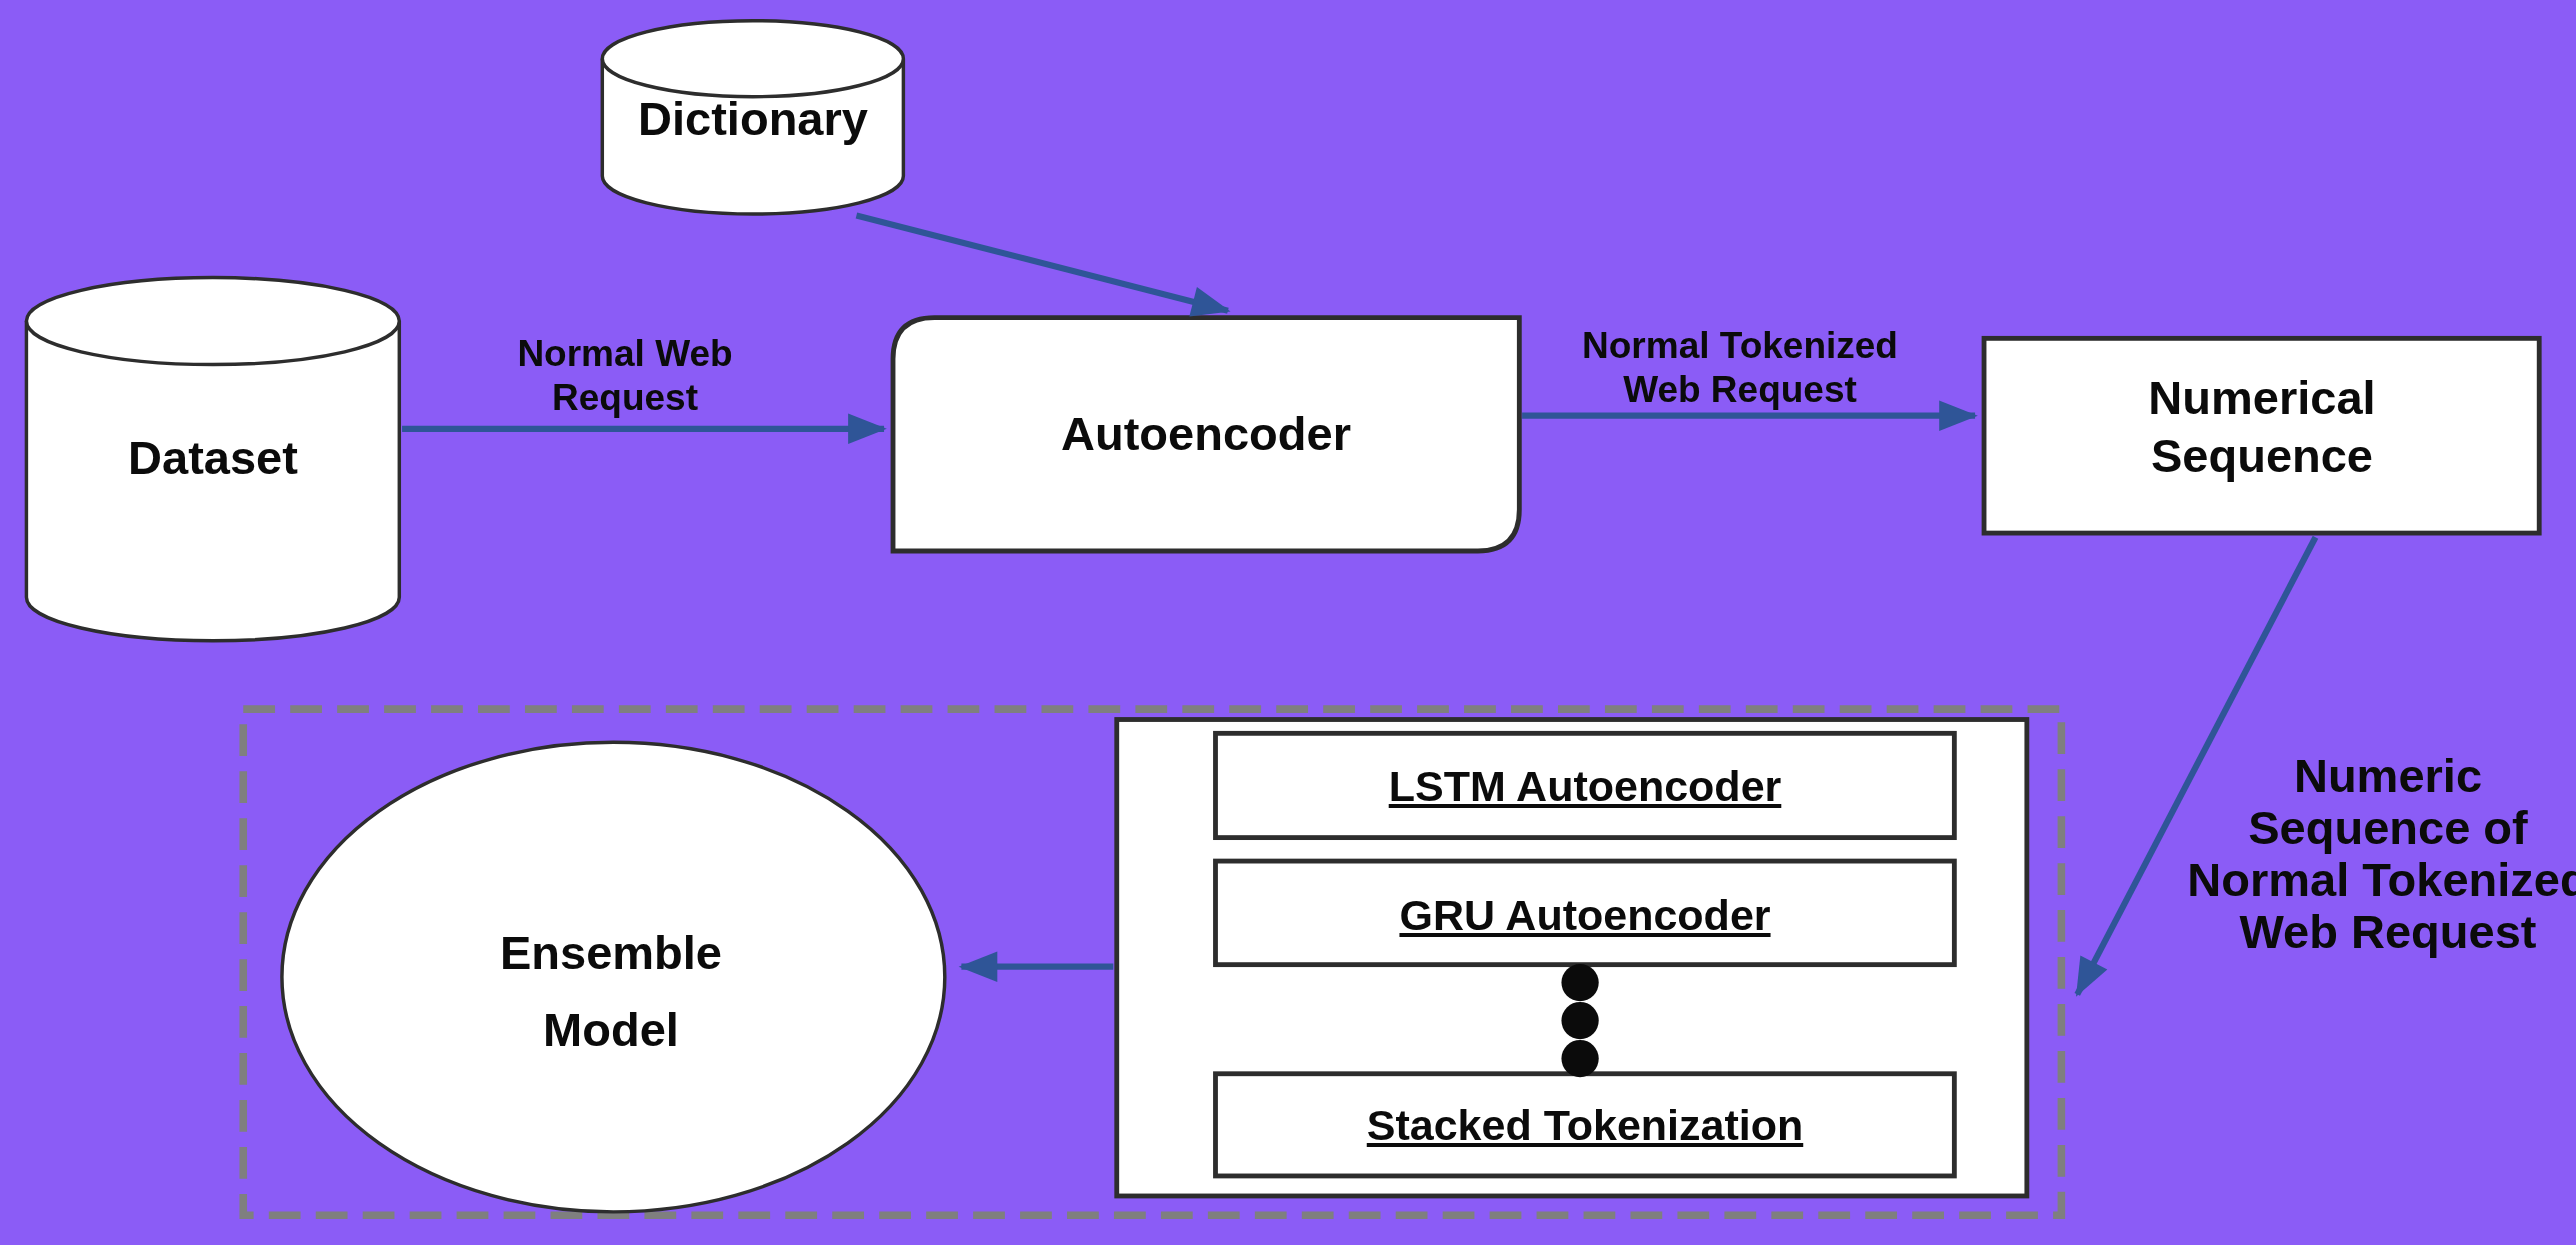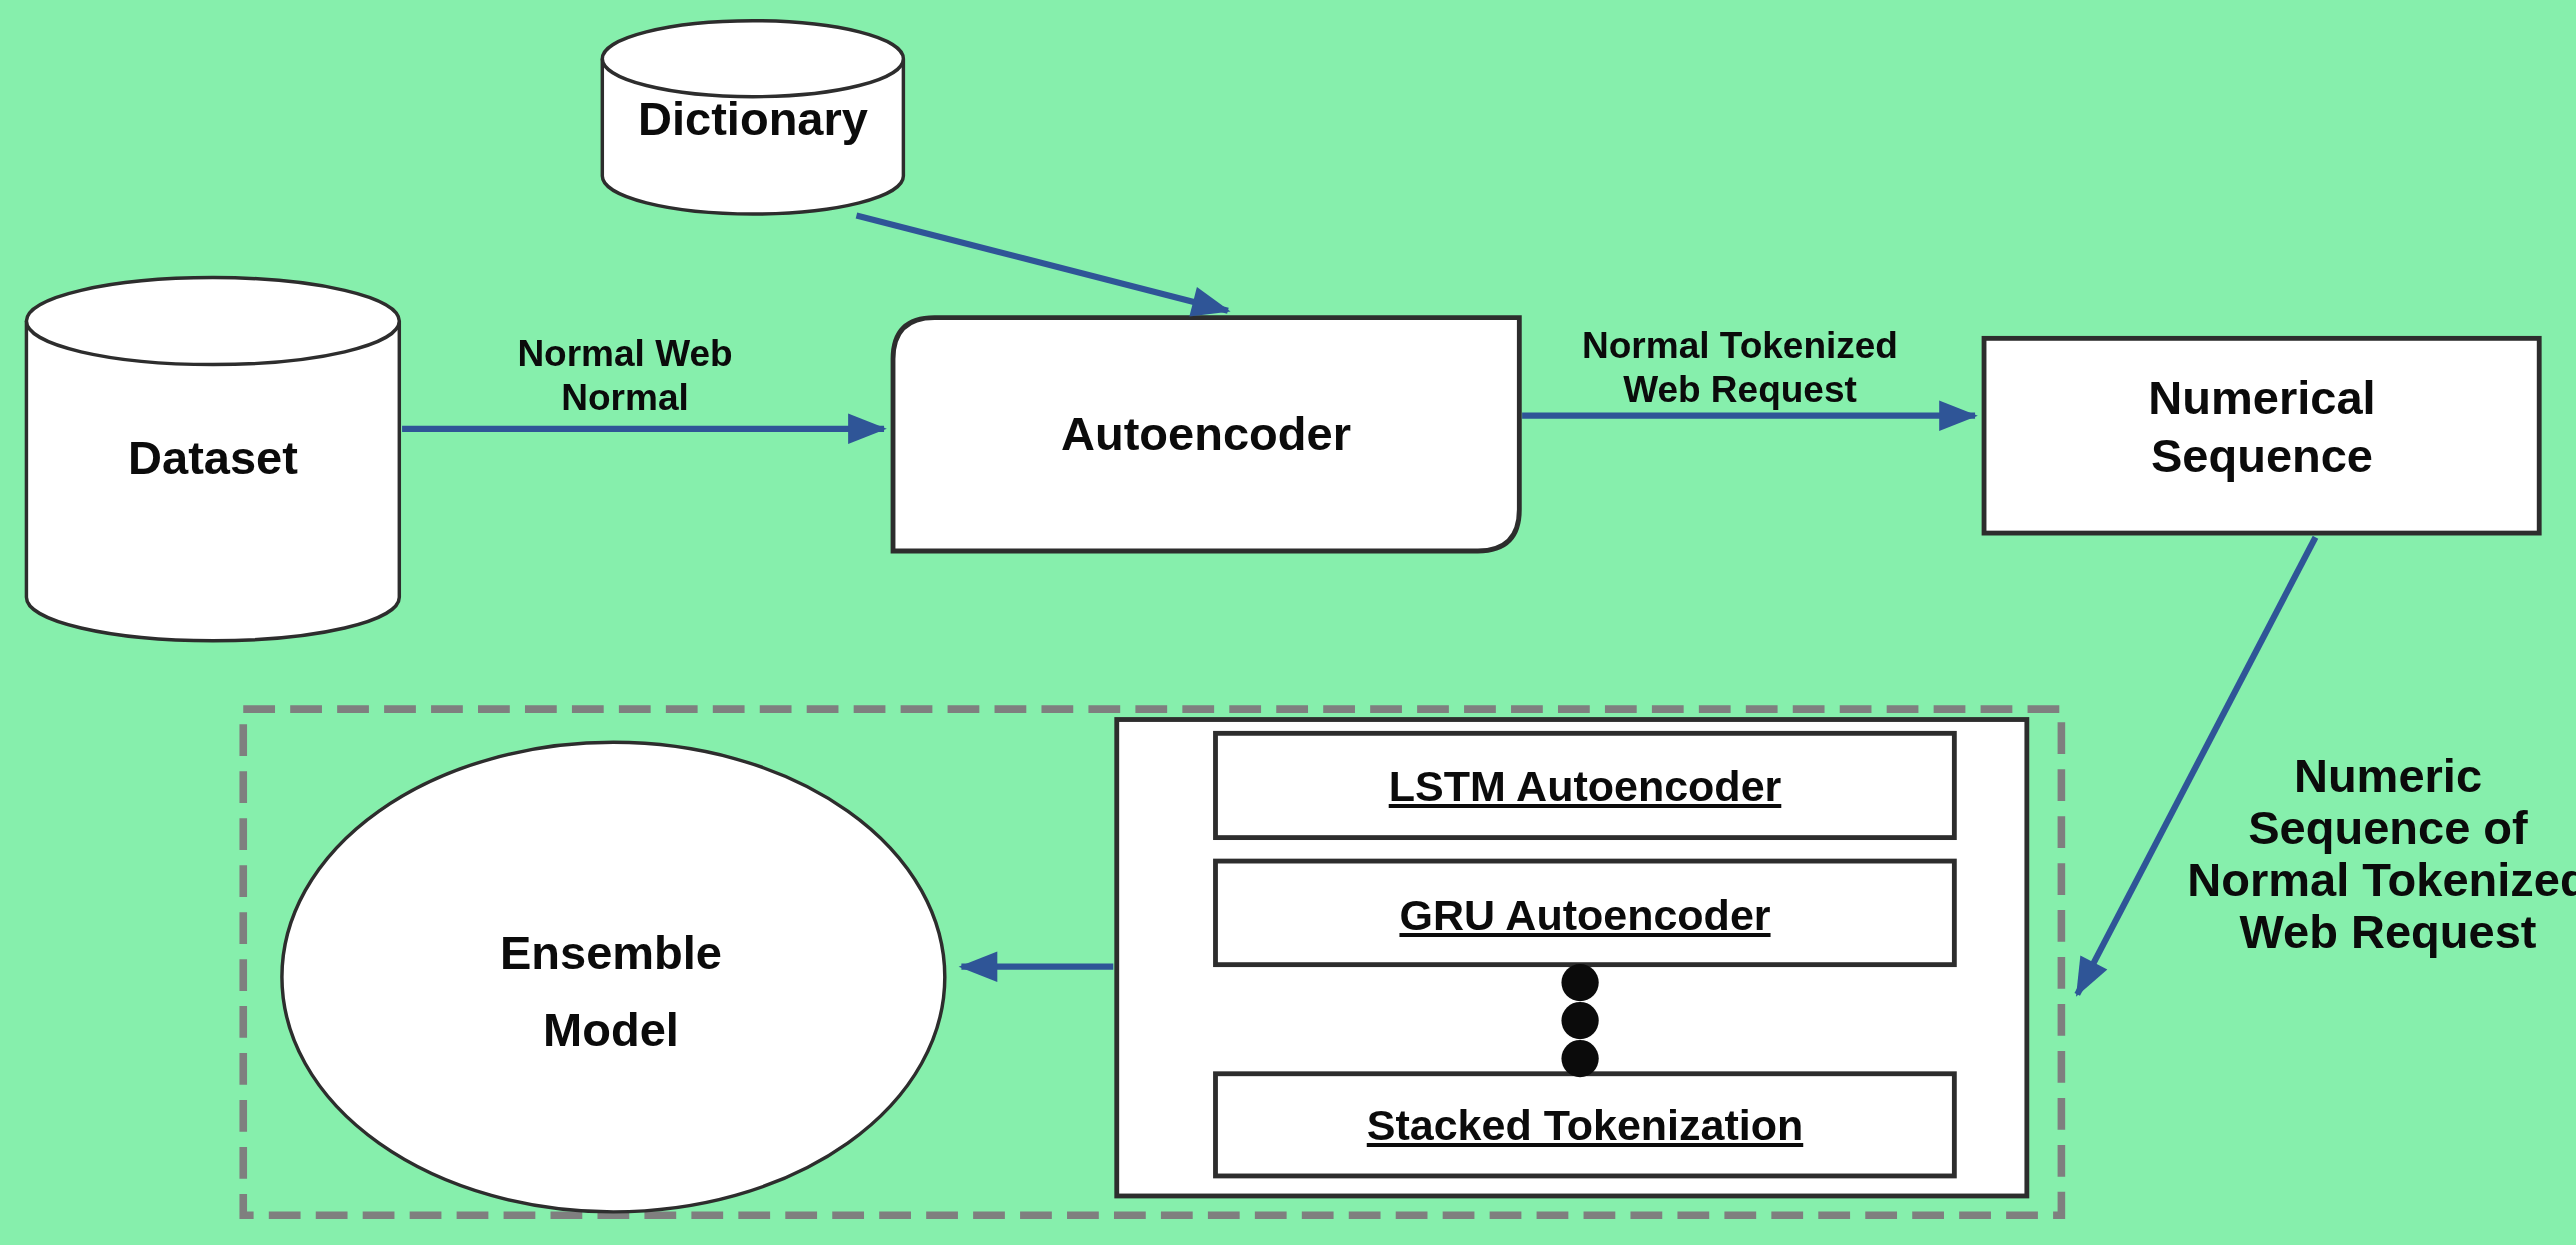--- a/index.html
+++ b/index.html
@@ -1,19 +1,19 @@
 <!DOCTYPE html>
 <html style="font-size:11px"><head>
 <meta charset="utf-8">
 <style>
   html,body{margin:0;padding:0;background:#ffffff;}
   .canvas{
     position:relative;
     width:2576px;height:1245px;
-    background:#86efac;
+    background:#8b5cf6;
     font-family:"Liberation Sans", sans-serif;
     overflow:hidden;
   }
   .canvas svg{position:absolute;left:0;top:0;}
   .lbl{
     position:absolute;
     transform:translate(-50%,-50%);
     text-align:center;
     font-weight:bold;
     color:#0b0b0b;
@@ -91,21 +91,21 @@
   </div>
 
   <div class="lbl box-lbl" style="left:1585px;top:786px;">LSTM Autoencoder</div>
 
   <div class="lbl box-lbl" style="left:1585px;top:915px;">GRU Autoencoder</div>
 
   <div class="lbl box-lbl" style="left:1585px;top:1125px;">Stacked Tokenization</div>
 
   <div class="lbl edge-lbl" style="left:625px;top:376px;text-align:center;">
     <div>Normal Web</div>
-    <div>Normal</div>
+    <div>Request</div>
   </div>
 
   <div class="lbl edge-lbl" style="left:1740px;top:368px;">
     <div>Normal Tokenized</div>
     <div>Web Request</div>
   </div>
 
   <div class="lbl note-lbl" style="left:2388px;top:854px;">
     <div>Numeric</div>
     <div>Sequence of</div>

